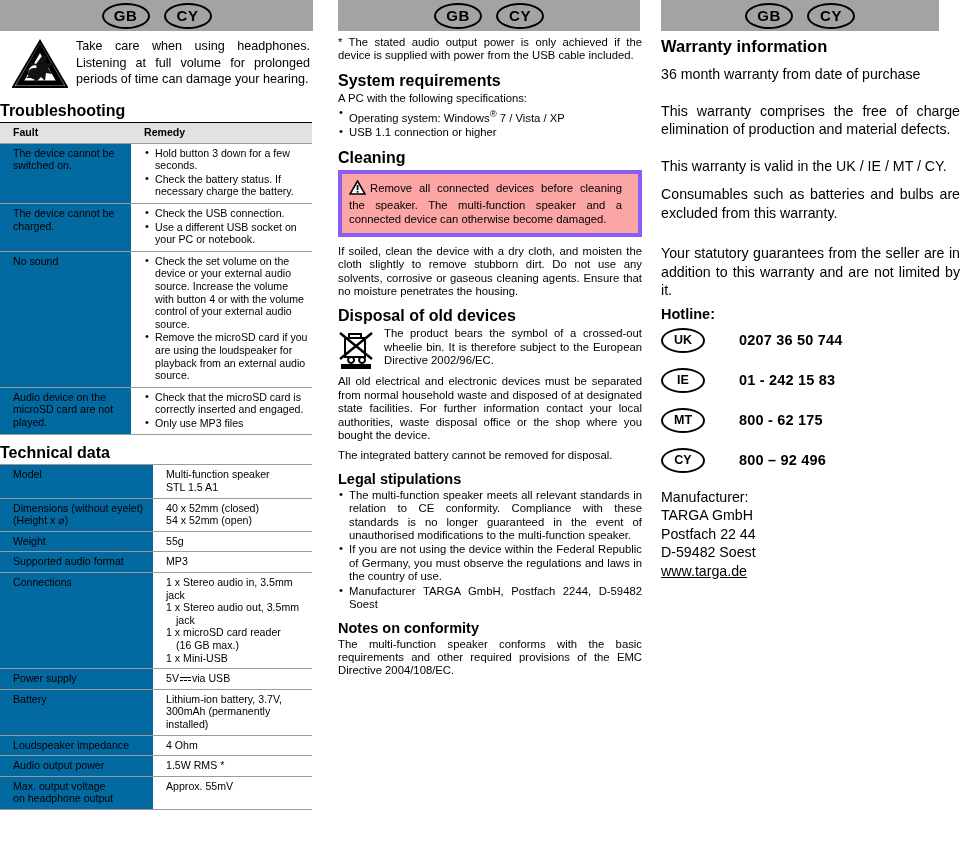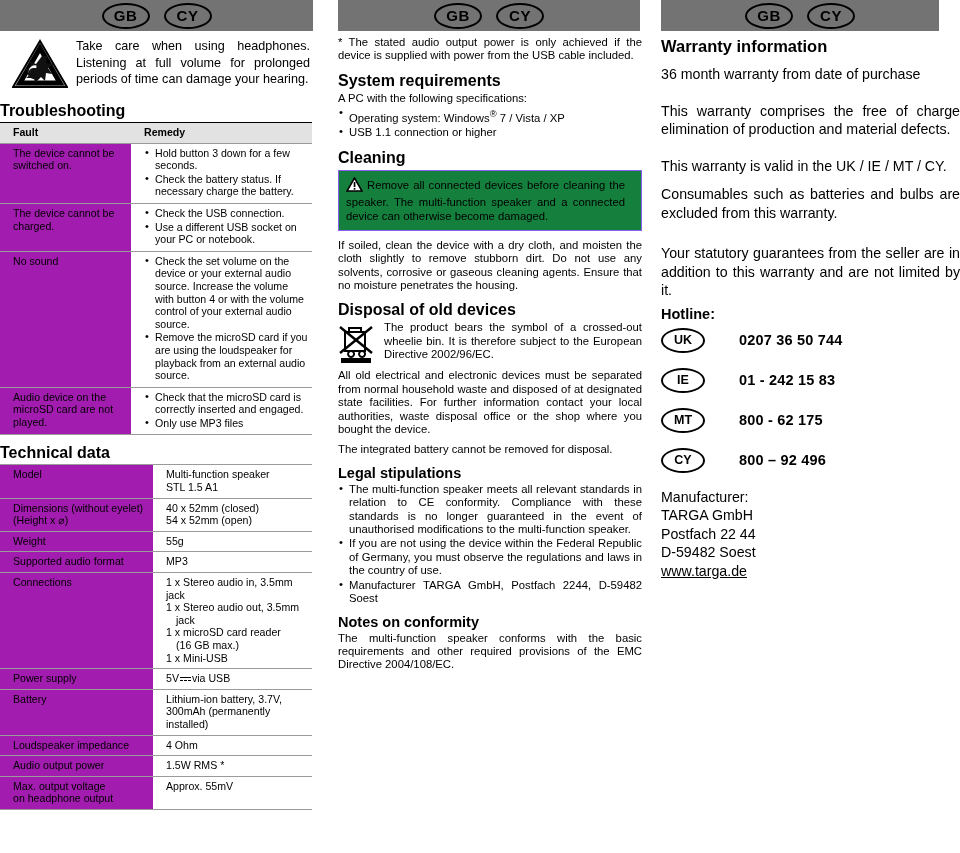--- a/index.html
+++ b/index.html
@@ -16,21 +16,21 @@
   
   .col { position: relative; height: 853px; }
   .col1 { width: 313px; padding: 0 1px 0 0; }
   .col-gap { width: 25px; }
   .col2 { width: 304px; }
   .col-gap2 { width: 19px; }
   .col3 { width: 299px; }
 
   
   .badgebar {
-    background: #737373;
+    background: #a3a3a3;
     height: 31px;
     display: flex; align-items: center; justify-content: center;
     gap: 14px;
   }
   .badgebar.b1 { width: 313px; }
   .badgebar.b2 { width: 302px; }
   .badgebar.b3 { width: 278px; }
   .badge {
     border: 2px solid #000;
     border-radius: 50%;
@@ -58,40 +58,40 @@
   table.tbl { border-collapse: collapse; width: 312px; table-layout: fixed; }
   table.tbl td {
     border-top: 1px solid #9a9a9a;
     border-bottom: 1px solid #9a9a9a;
     padding: 3px 4px 4px 13px;
     font-size: 10.6px;
     line-height: 12.6px;
     vertical-align: top;
   }
   table.tbl tr.hdr td { font-weight: bold; background: #e2e2e2; border-top: 1px solid #000; }
-  .tbl td.c1 { background: #a21caf; }
+  .tbl td.c1 { background: #0369a1; }
   .tbl td.c2 { background: #ffffff; }
   .tbl-ts col.a { width: 131px; }
   .tbl-td col.a { width: 153px; }
   ul.dots { margin: 0; padding: 0; list-style: none; }
   ul.dots li { position: relative; padding-left: 11px; margin-bottom: 1px; }
   ul.dots li:before {
     content: "\2022"; position: absolute; left: 1px; top: -1px; font-size: 11px;
   }
   .sub-ind { padding-left: 10px; display: block; }
 
   
   ul.plain { margin: 0 0 6px 0; padding: 0; list-style: none; }
   ul.plain li { position: relative; padding-left: 11px; margin-bottom: 1px; text-align: justify; }
   ul.plain li:before { content: "\2022"; position: absolute; left: 1px; top: -1px; }
 
   
   .notice {
-    background: #15803d;
-    border: 1px solid #8b5cf6;
+    background: #fca5a5;
+    border: 4px solid #8b5cf6;
     padding: 6px 16px 7px 7px;
     font-size: 11.3px; line-height: 14px; text-align: justify;
     margin: 3px 0 8px 0;
   }
   .notice .tri-inline { display: inline-block; vertical-align: -3px; margin-right: 4px; }
 
   
   .disposal-row { display: flex; gap: 6px; align-items: flex-start; }
   .wee-wrap { flex: 0 0 40px; padding-top: 2px; }
 

